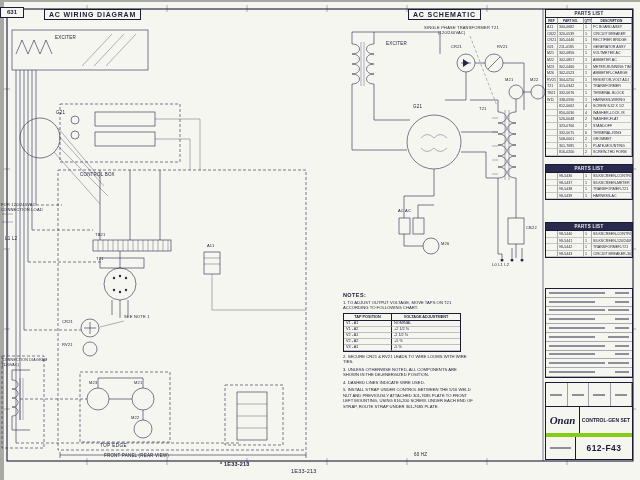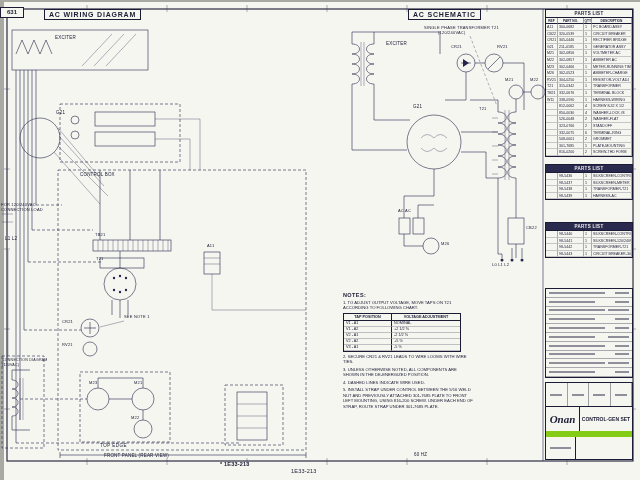--- a/index.html
+++ b/index.html
@@ -38,21 +38,21 @@
   .revrow{flex:1;display:flex;justify-content:space-between;align-items:center;border-bottom:1px solid rgba(27,27,53,.35);padding:0 3px}
   .revrow::before{content:"";height:2px;background:rgba(40,40,70,.5);width:58%}
   .revrow::after{content:"";height:2px;background:rgba(40,40,70,.5);width:18%}
   .revrow:nth-child(odd)::before{width:70%}
   .revrow:nth-child(3n)::after{width:26%}
   
   .tblock{position:absolute;left:545px;top:382px;width:88px;height:78px;border:1.2px solid #1b1b35;background:#f6f6f1;display:flex;flex-direction:column}
   .tb-fields{display:grid;grid-template-columns:1fr 1fr 1fr 1fr;height:24px;border-bottom:1px solid #1b1b35}
   .tb-f{border-right:1px solid rgba(27,27,53,.4);display:flex;align-items:center;justify-content:center}
   .tb-f::before{content:"";height:2px;width:60%;background:rgba(40,40,70,.5)}
-  .tb-main{flex:1;display:flex;border-bottom:6px solid #84cc16}
+  .tb-main{flex:1;display:flex;border-bottom:4px solid #84cc16}
   .tb-logo{width:34px;border-right:1px solid #1b1b35;display:flex;align-items:center;justify-content:center;font-family:"Liberation Serif",serif;font-style:italic;font-weight:bold;font-size:11px}
   .tb-title{flex:1;display:flex;align-items:center;justify-content:center;font-size:5px;font-weight:bold;text-align:center;white-space:normal;line-height:1.3}
   .tb-numrow{height:22px;display:flex}
   .tb-fill{width:30px;border-right:1px solid #1b1b35;display:flex;align-items:center;justify-content:center}
   .tb-fill::before{content:"";height:2px;width:70%;background:rgba(40,40,70,.5)}
   .tb-num{flex:1;display:flex;align-items:center;justify-content:center;font-size:8.5px;font-weight:bold;letter-spacing:.5px}
 </style>
 </head>
 <body>
 
@@ -445,18 +445,19 @@
     <div class="tb-f"></div>
     <div class="tb-f"></div>
     <div class="tb-f"></div>
   </div>
   <div class="tb-main">
     <div class="tb-logo">Onan</div>
     <div class="tb-title">CONTROL-GEN SET</div>
   </div>
   <div class="tb-numrow">
     <div class="tb-fill"></div>
+    <div class="tb-num">612-F43</div>
   </div>
 </div>
 
 <div class="lbl t45" style="left:414px;top:452px">60 HZ</div>
 <div class="lbl" style="left:220px;top:461px;font-size:5.5px;font-weight:bold">* 1E33-213</div>
 <div class="lbl" style="left:291px;top:468px;font-size:5.5px">1E33-213</div>
 
 </body></html>

